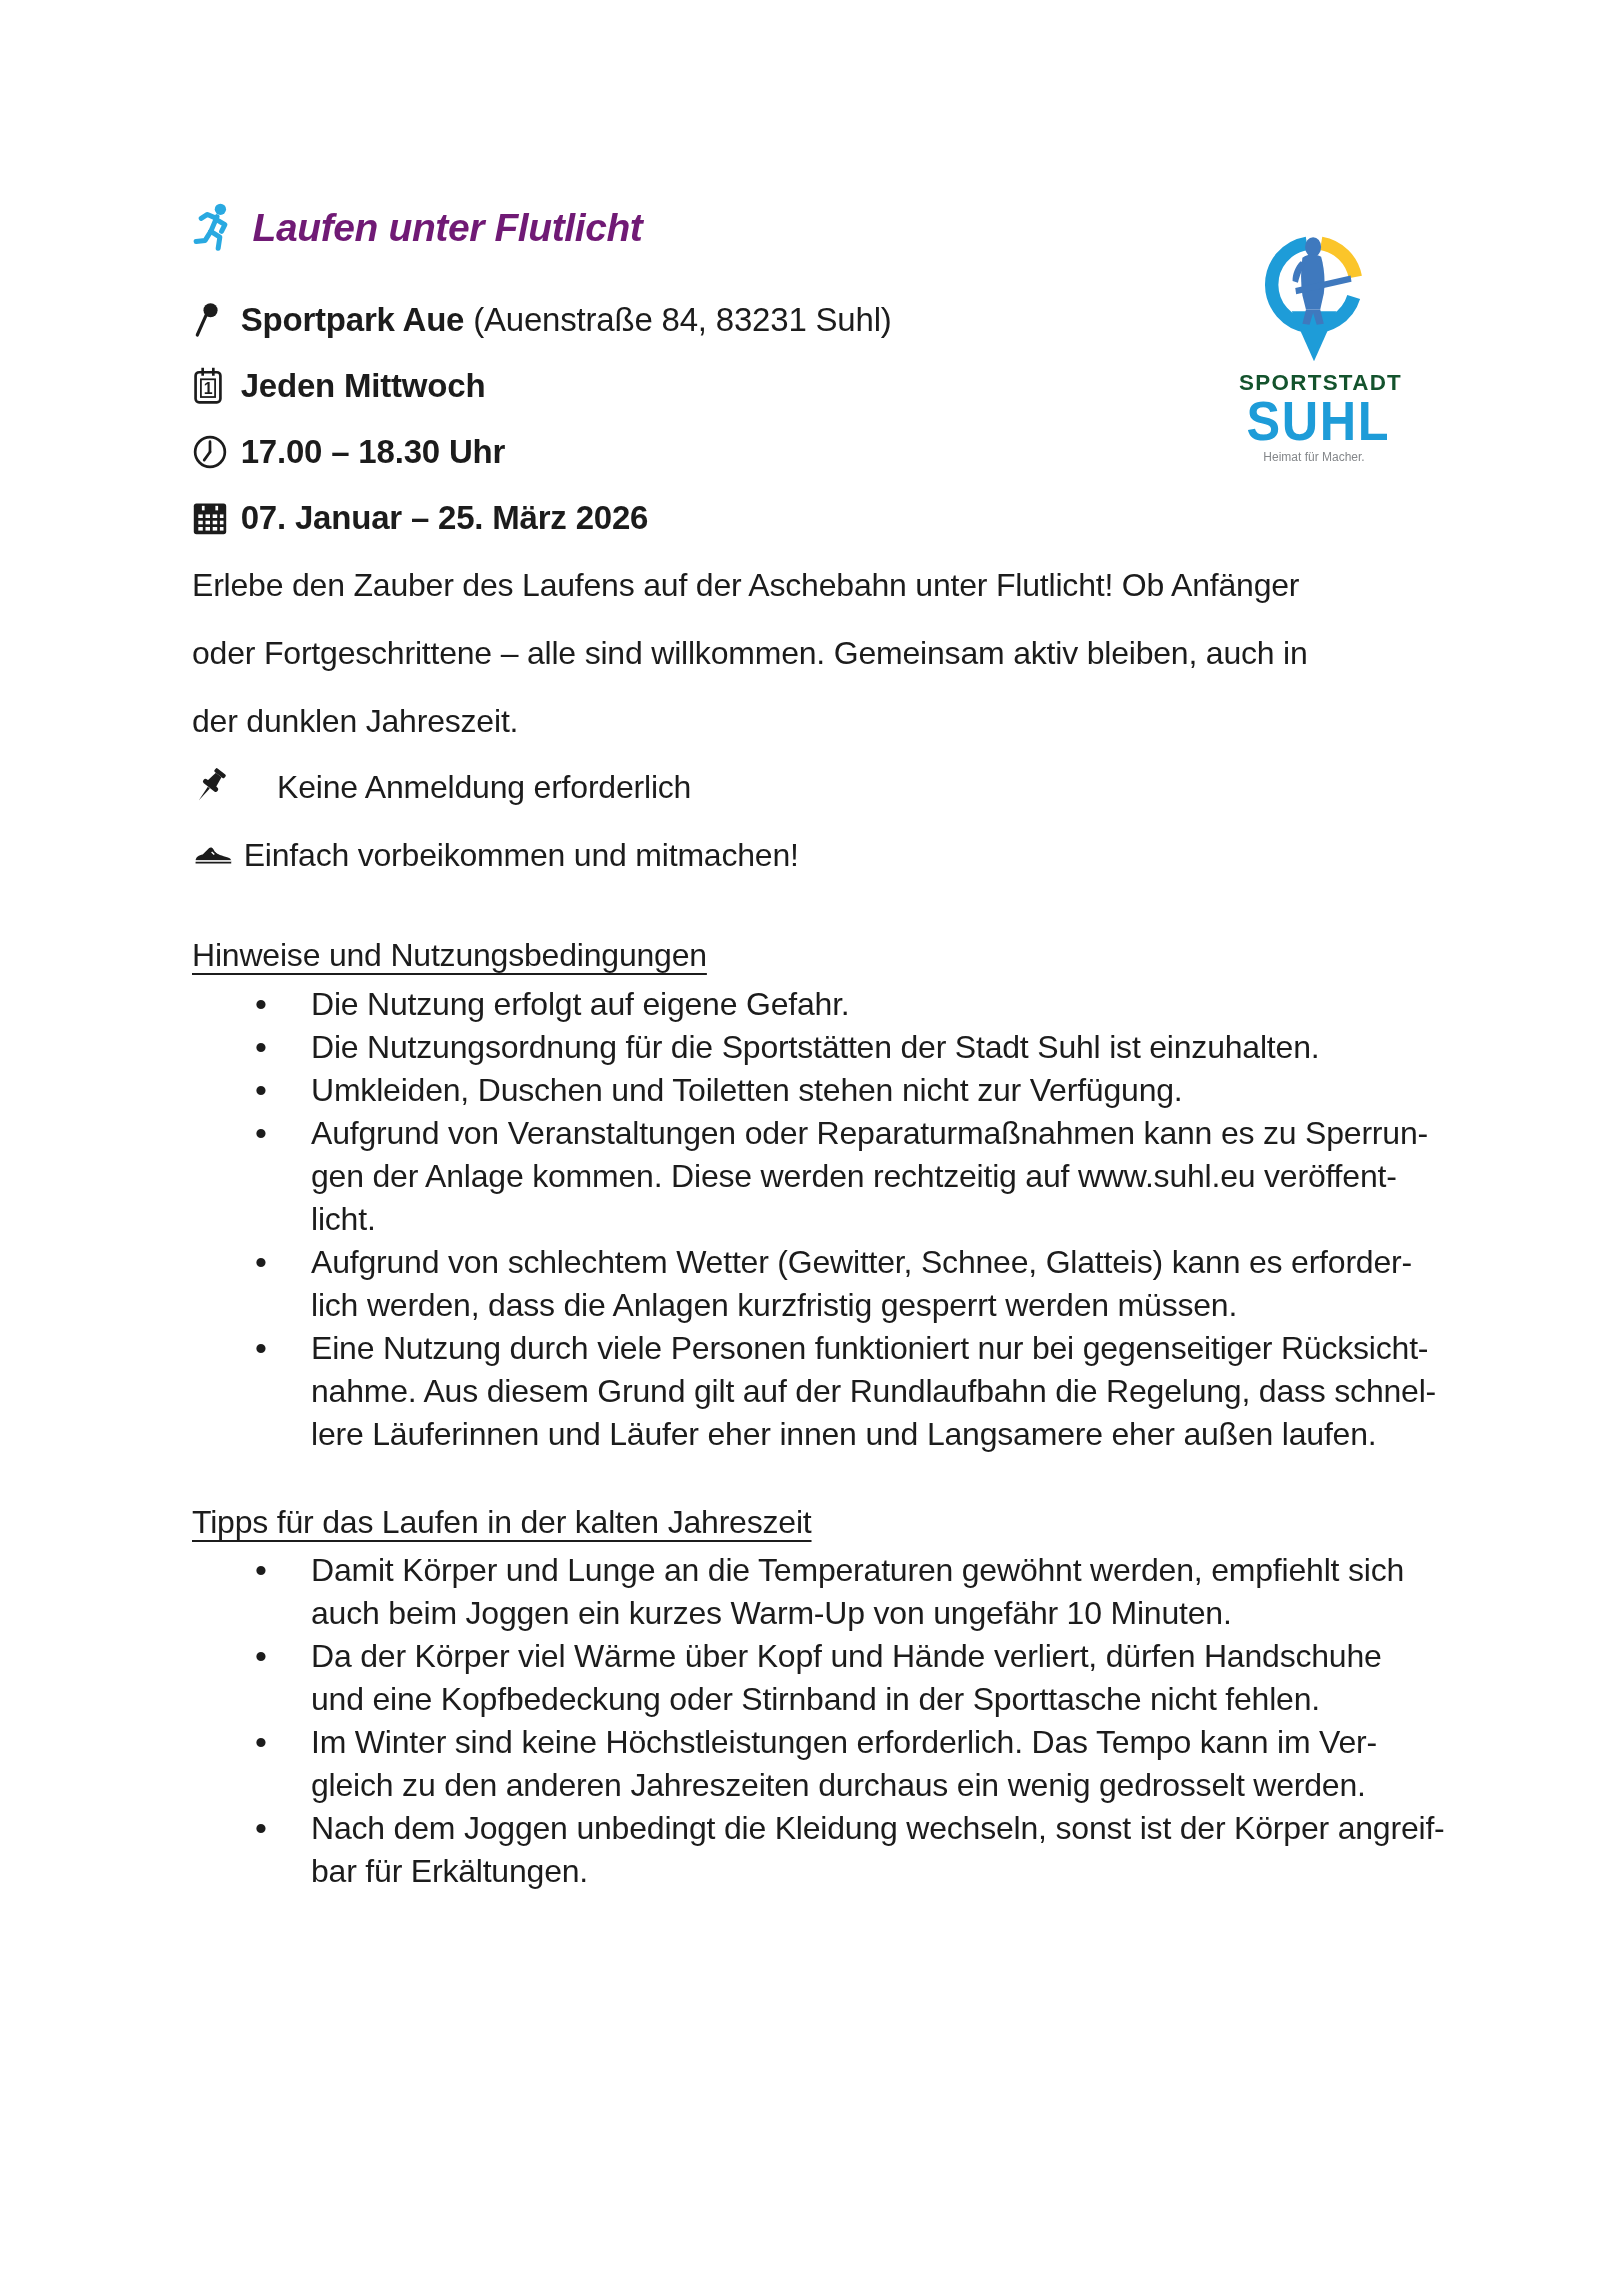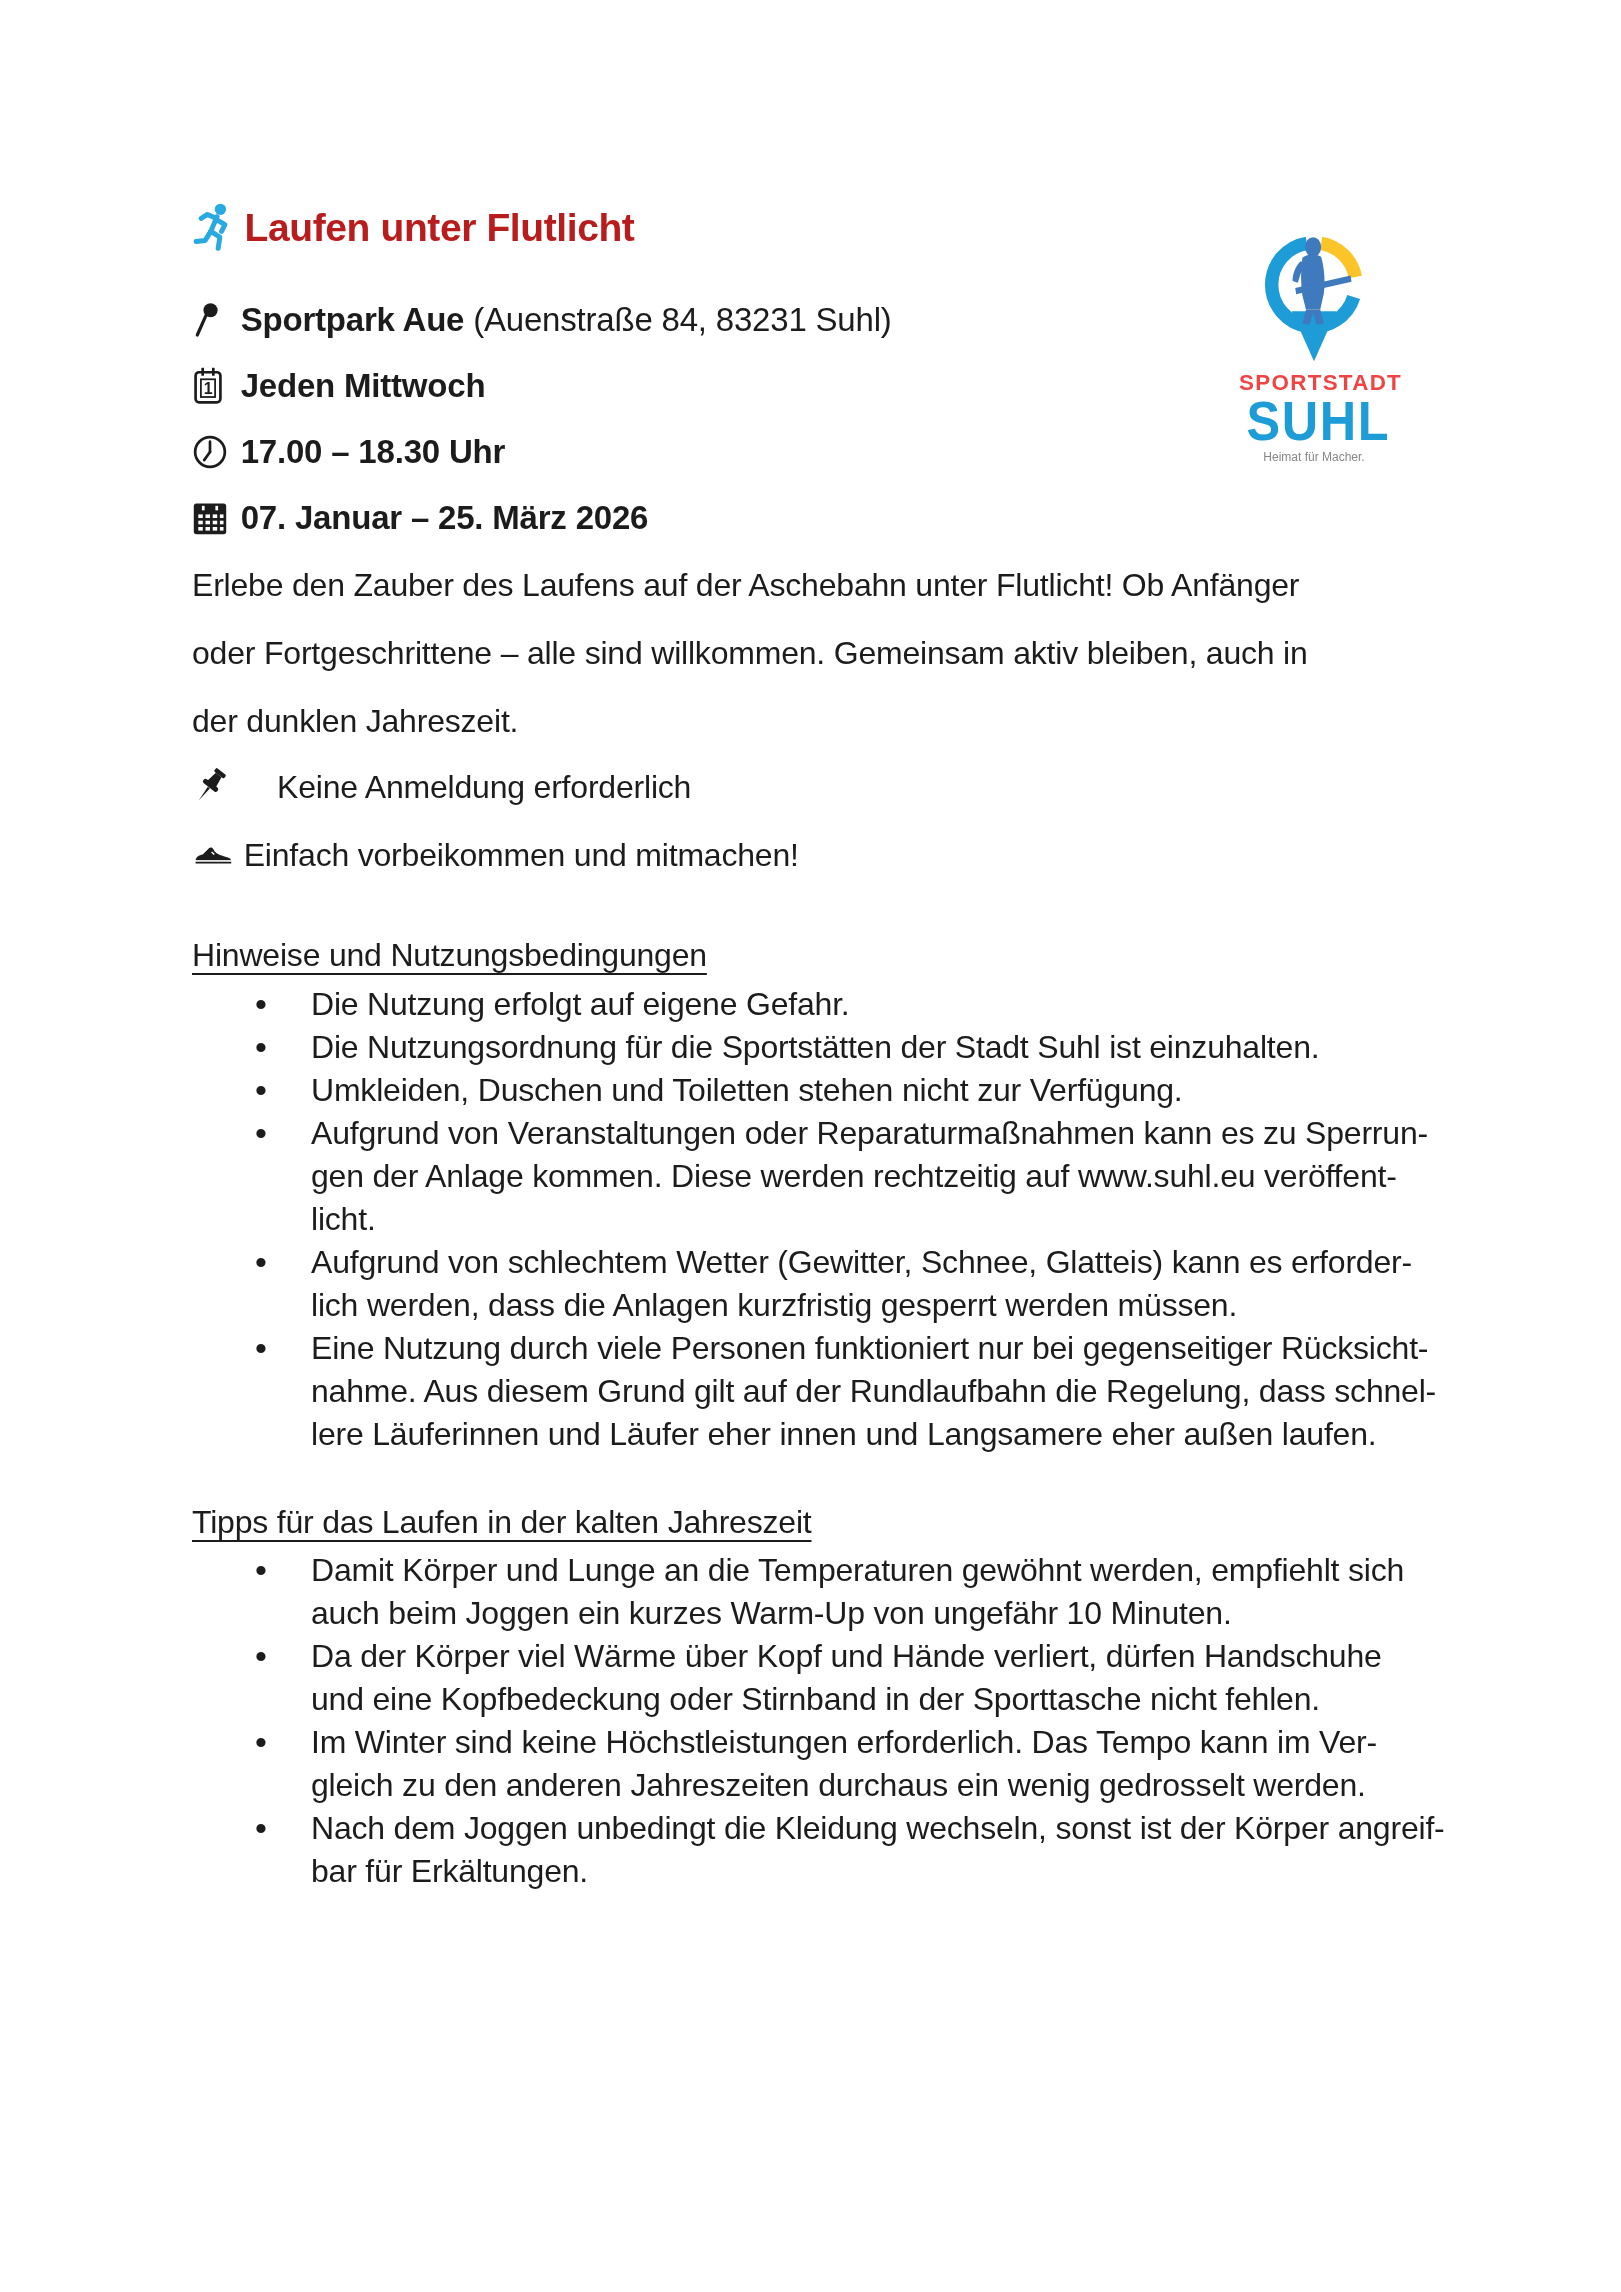--- a/index.html
+++ b/index.html
@@ -19,25 +19,26 @@
   }
   
   .title-row {
     margin: 202px 0 0 192px;
     display: flex;
     align-items: center;
     gap: 11.6px;
     height: 52px;
   }
   .title-row h1 {
-    margin: 0;
+    margin: 8px;
     font-size: 39px;
     font-weight: 700;
-    color: #b91c1c;
+    color: #701a75;
     letter-spacing: -0.4px;
+    font-style: italic;
   }
   .runner-svg { width: 41px; height: 52px; flex: none; }
 
   
   .info-line {
     margin-left: 192px;
     display: flex;
     align-items: center;
     gap: 10.7px;
     height: 41px;
@@ -123,21 +124,21 @@
     top: 229px;
     width: 150px;
     text-align: center;
     letter-spacing: 0;
   }
   .logo .pin-svg { display: block; margin: 0 auto; width: 116px; height: 136px; }
   .brand-top {
     margin-top: 5.4px;
     font-size: 22.4px;
     font-weight: 700;
-    color: #ef4444;
+    color: #14532d;
     letter-spacing: 1.3px;
     white-space: nowrap;
   }
   .brand-main {
     display: block;
     font-size: 56px;
     font-weight: 700;
     color: #1E9CD8;
     line-height: 50px;
     letter-spacing: 1.8px;

